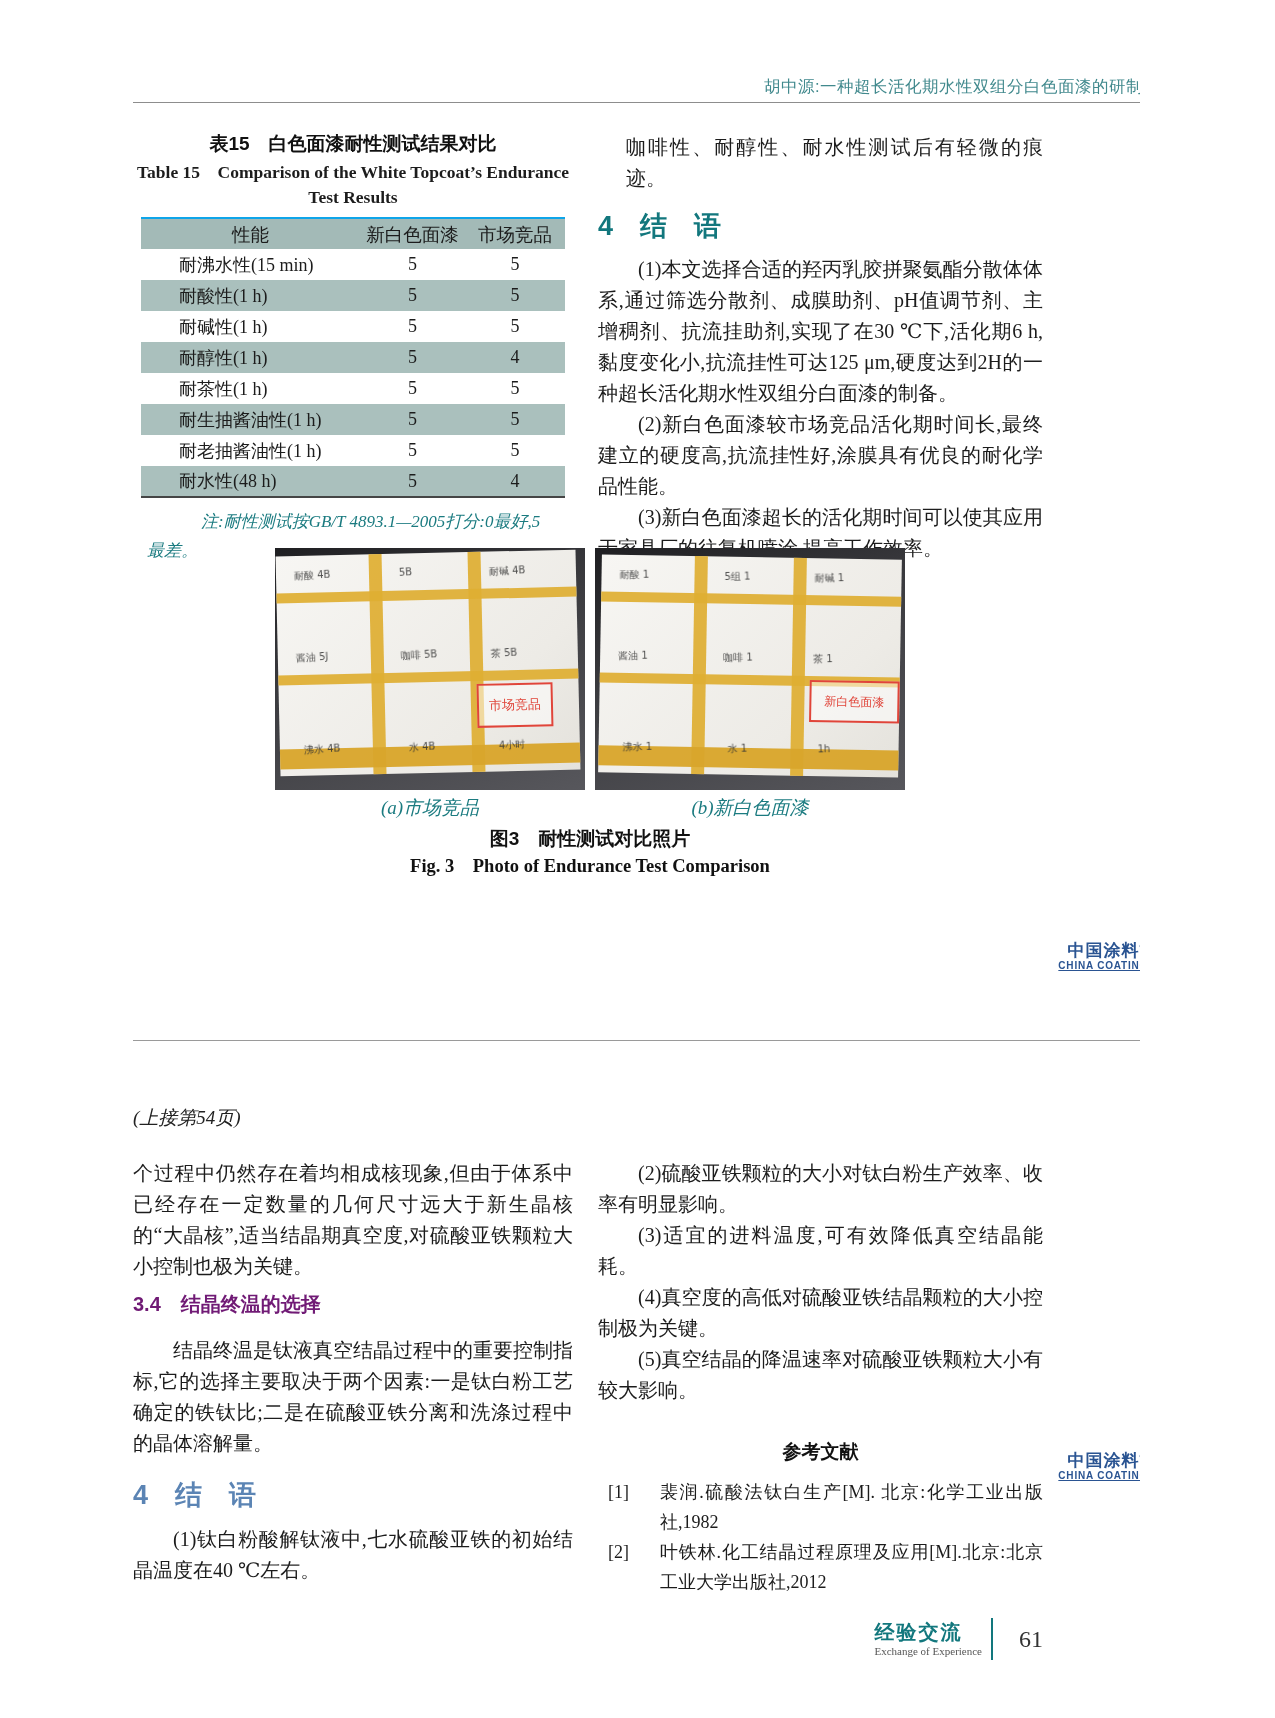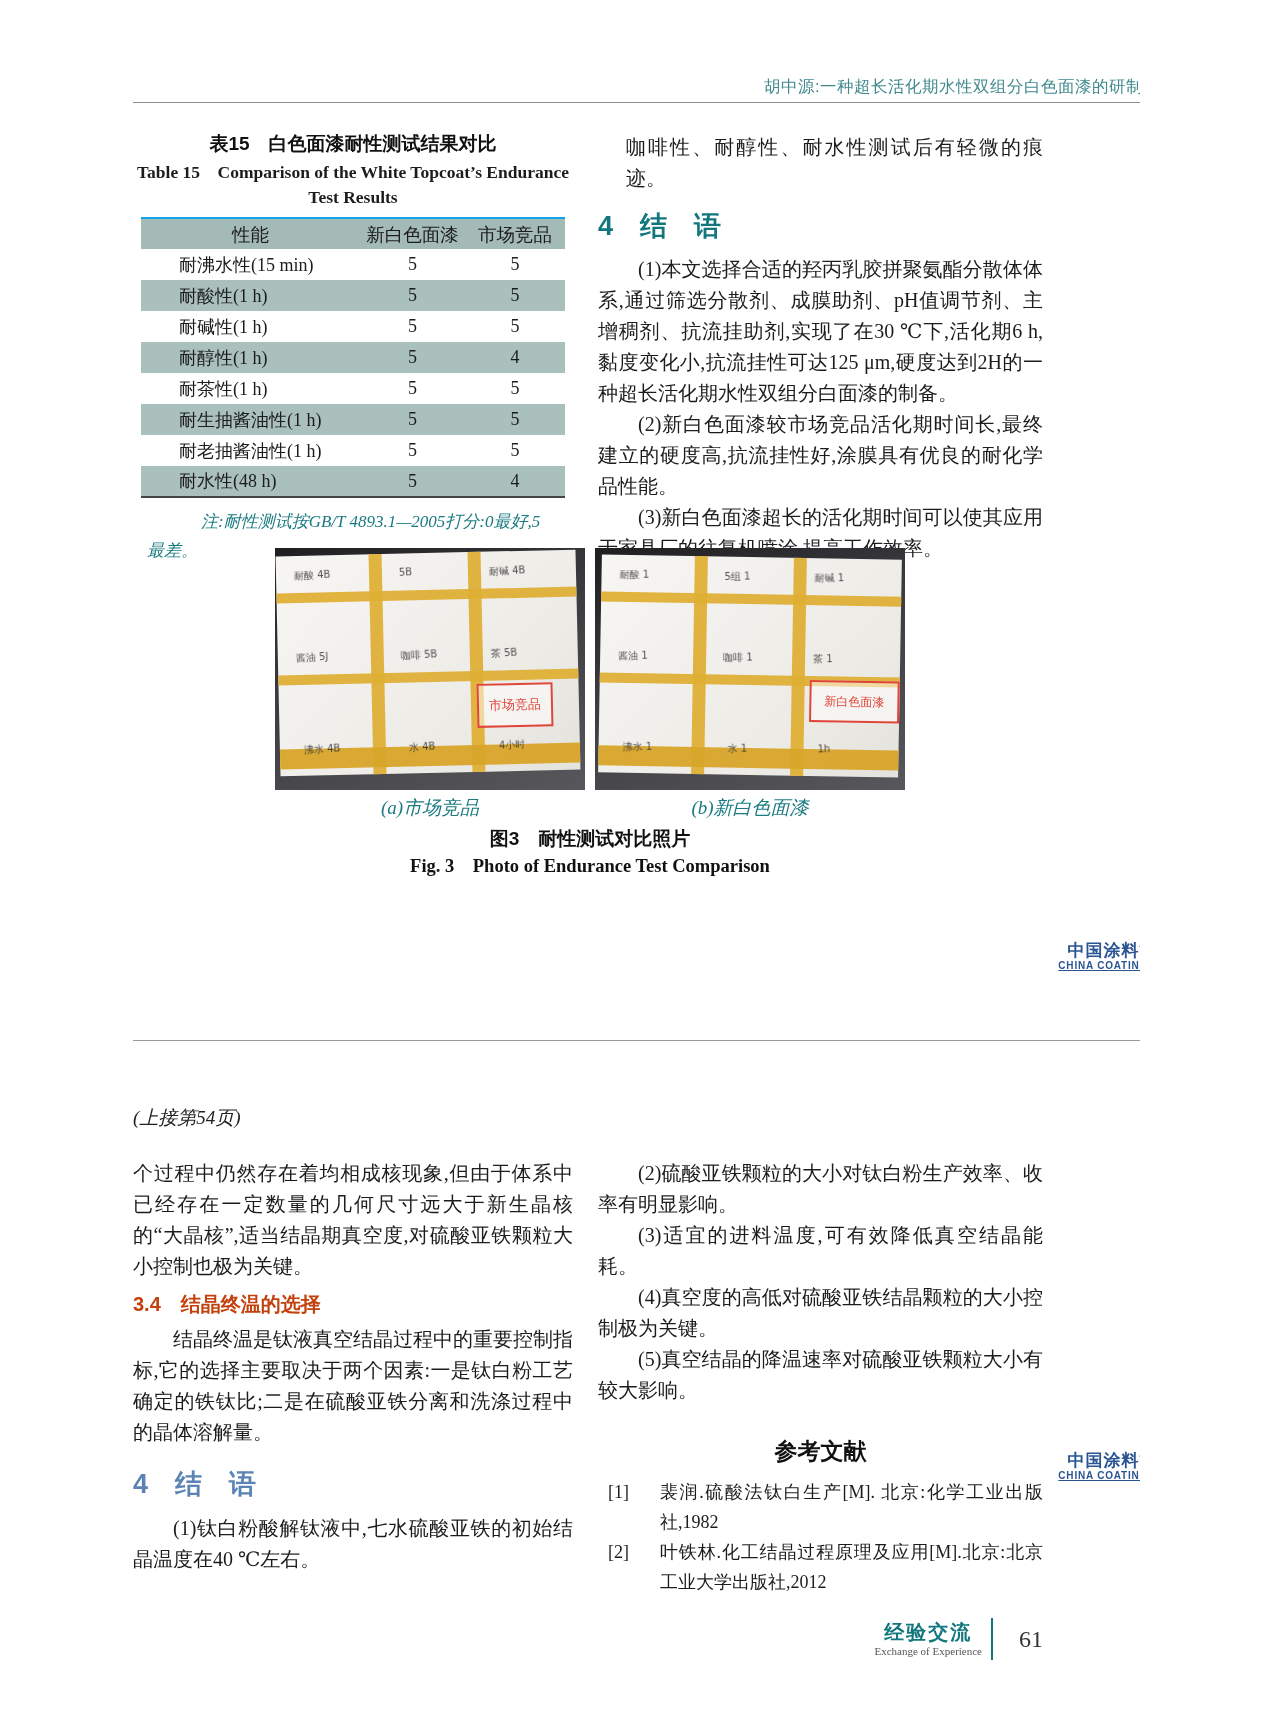--- a/index.html
+++ b/index.html
@@ -79,31 +79,31 @@
   .section-divider{position:absolute;top:1040px;left:133px;width:1010px;height:1px;background:#9a9a9a;}
 
   .continuation{position:absolute;top:1105px;left:133px;font-style:italic;font-size:19px;color:#222;}
 
   
   .col-bl{position:absolute;top:1158px;left:133px;width:440px;font-size:20px;line-height:31px;text-align:justify;}
   .col-br{position:absolute;top:1158px;left:598px;width:445px;font-size:20px;line-height:31px;text-align:justify;}
   .col-bl p,.col-br p{margin:0;text-indent:2em;}
   .col-bl p.noindent{text-indent:0;}
   .h-blue-sub{font-family:"Liberation Sans","DejaVu Sans",sans-serif;font-weight:bold;font-size:20px;
-    color:#c2410c;margin:8px 0 6px;line-height:28px;}
+    color:#701a75;margin:8px 0 17px;line-height:28px;}
   .h-blue{font-family:"Liberation Sans","DejaVu Sans",sans-serif;font-weight:bold;font-size:27px;
     color:#5b84b4;margin:19px 0 12px;line-height:34px;}
   .refs-heading{text-align:center;font-family:"Liberation Sans","DejaVu Sans",sans-serif;
-    font-weight:bold;font-size:23px;margin:30px 0 10px;color:#111;}
+    font-weight:bold;font-size:19px;margin:30px 0 10px;color:#111;}
   .ref{position:relative;padding-left:62px;font-size:18px;line-height:30px;text-align:justify;}
   .ref .num{position:absolute;left:10px;}
 
   
   .footer{position:absolute;top:1618px;left:828px;width:215px;display:flex;align-items:center;justify-content:flex-end;}
-  .footer-txt{text-align:center;padding-right:9px;}
+  .footer-txt{text-align:left;padding-right:9px;}
   .footer-cn{font-family:"Liberation Sans","DejaVu Sans",sans-serif;font-weight:bold;font-size:20px;
     color:#12777d;letter-spacing:2px;line-height:24px;}
   .footer-en{font-size:11px;color:#555;line-height:14px;}
   .footer-bar{width:2px;height:42px;background:#12777d;}
   .footer-page{font-size:24px;color:#333;padding-left:26px;}
 </style>
 </head>
 <body>
 
 <div class="page">

